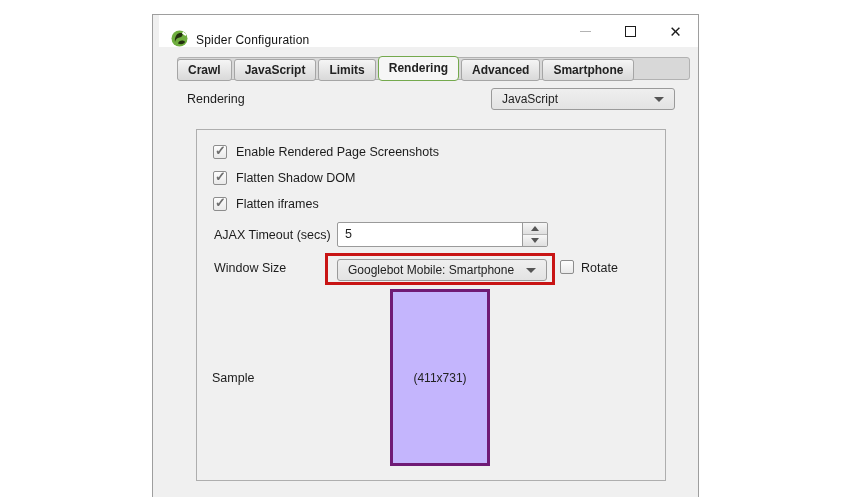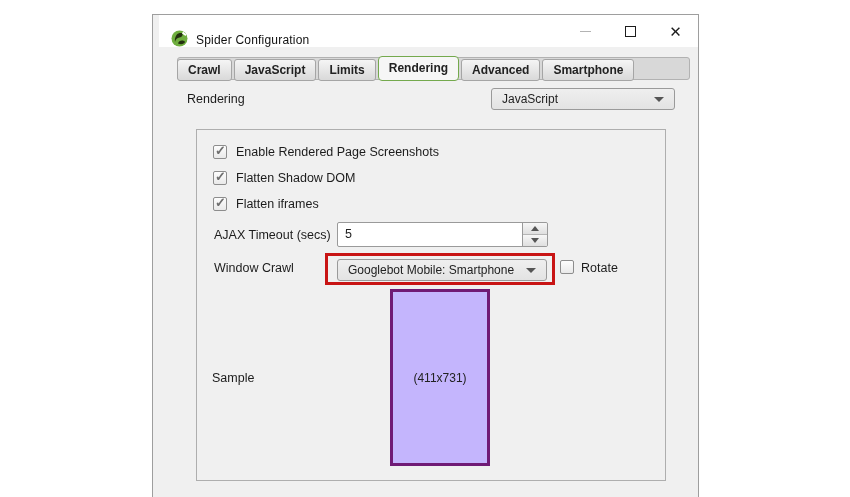--- a/index.html
+++ b/index.html
@@ -182,21 +182,21 @@
         <div class="spinner">
           <div class="spin-btn up">
               <span class="tri-up"></span>
             </div>
           <div class="spin-btn down">
               <span class="tri-down"></span>
             </div>
         </div>
       </div>
 
-      <span class="label lbl-winsize">Window Crawl</span>
+      <span class="label lbl-winsize">Window Size</span>
       <div class="dropdown dd-winsize">
         <span class="dd-text">Googlebot Mobile: Smartphone</span>
         <span class="dd-arrow"></span>
       </div>
       <div class="highlight-box"></div>
       <span class="cbx rotate-cbx"></span>
       <span class="label lbl-rotate">Rotate</span>
 
       <span class="label lbl-sample">Sample</span>
       <div class="sample-box">

